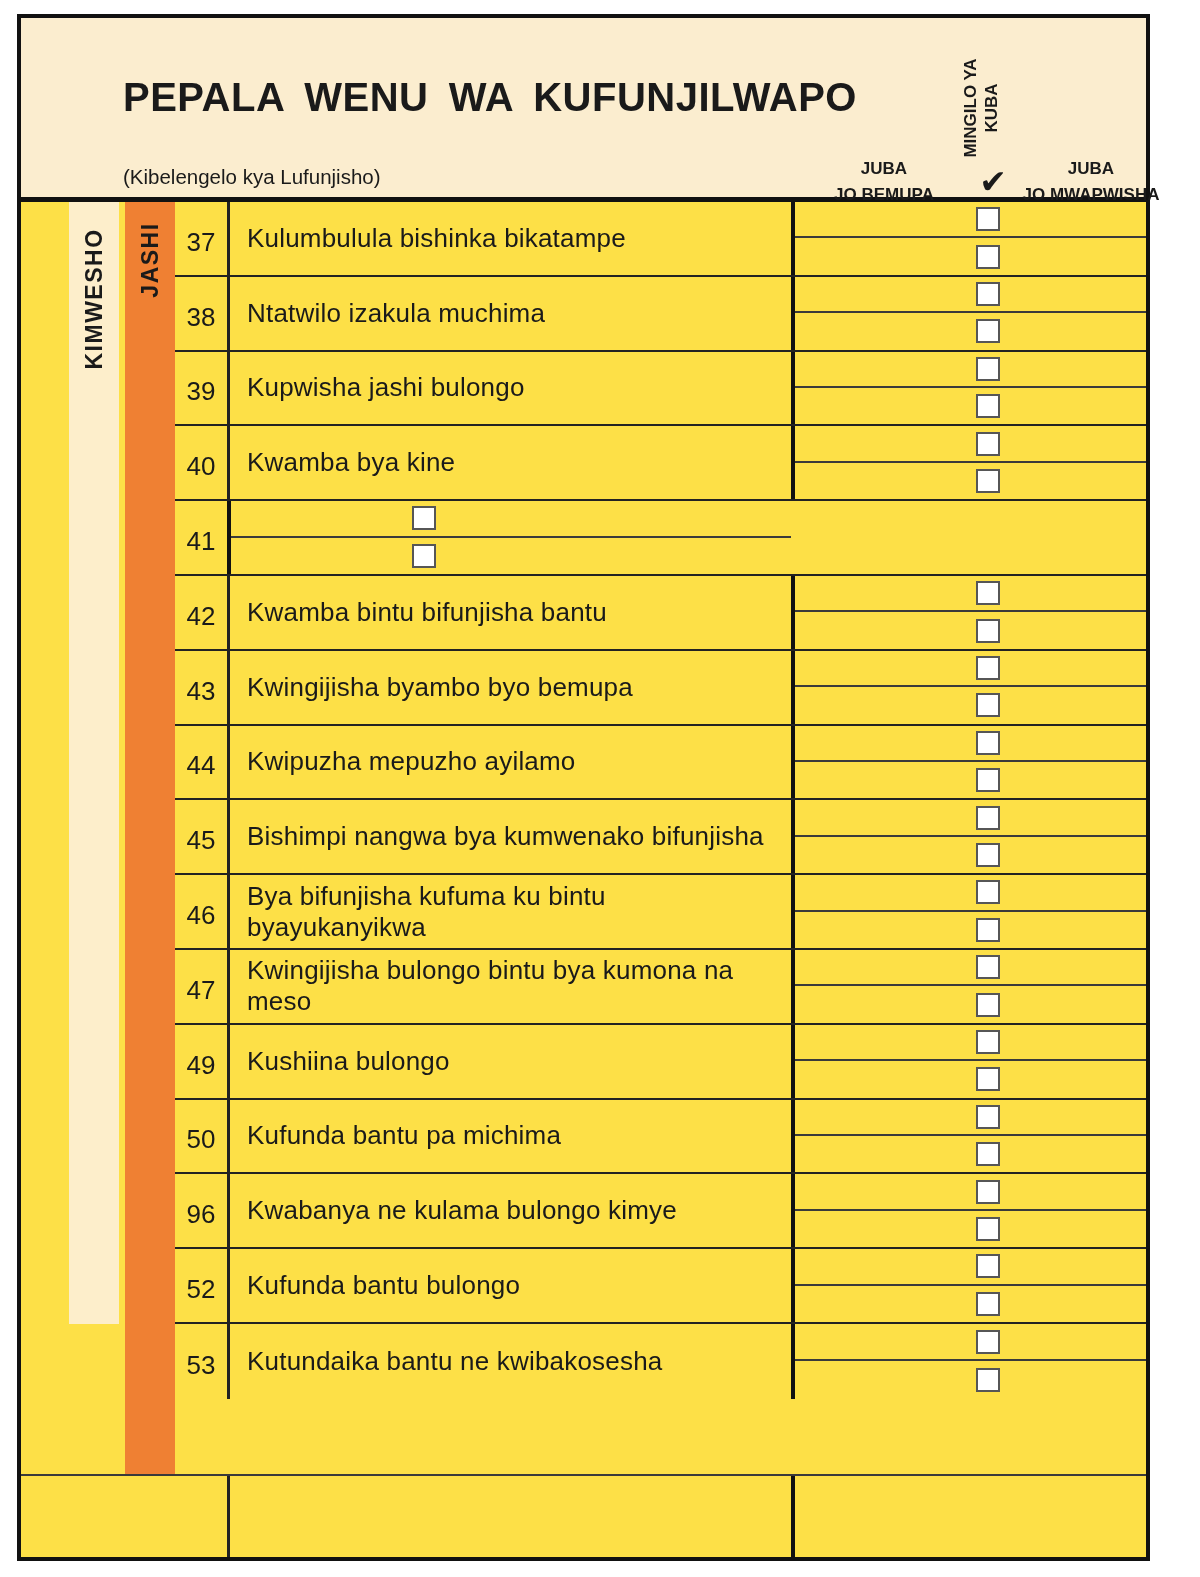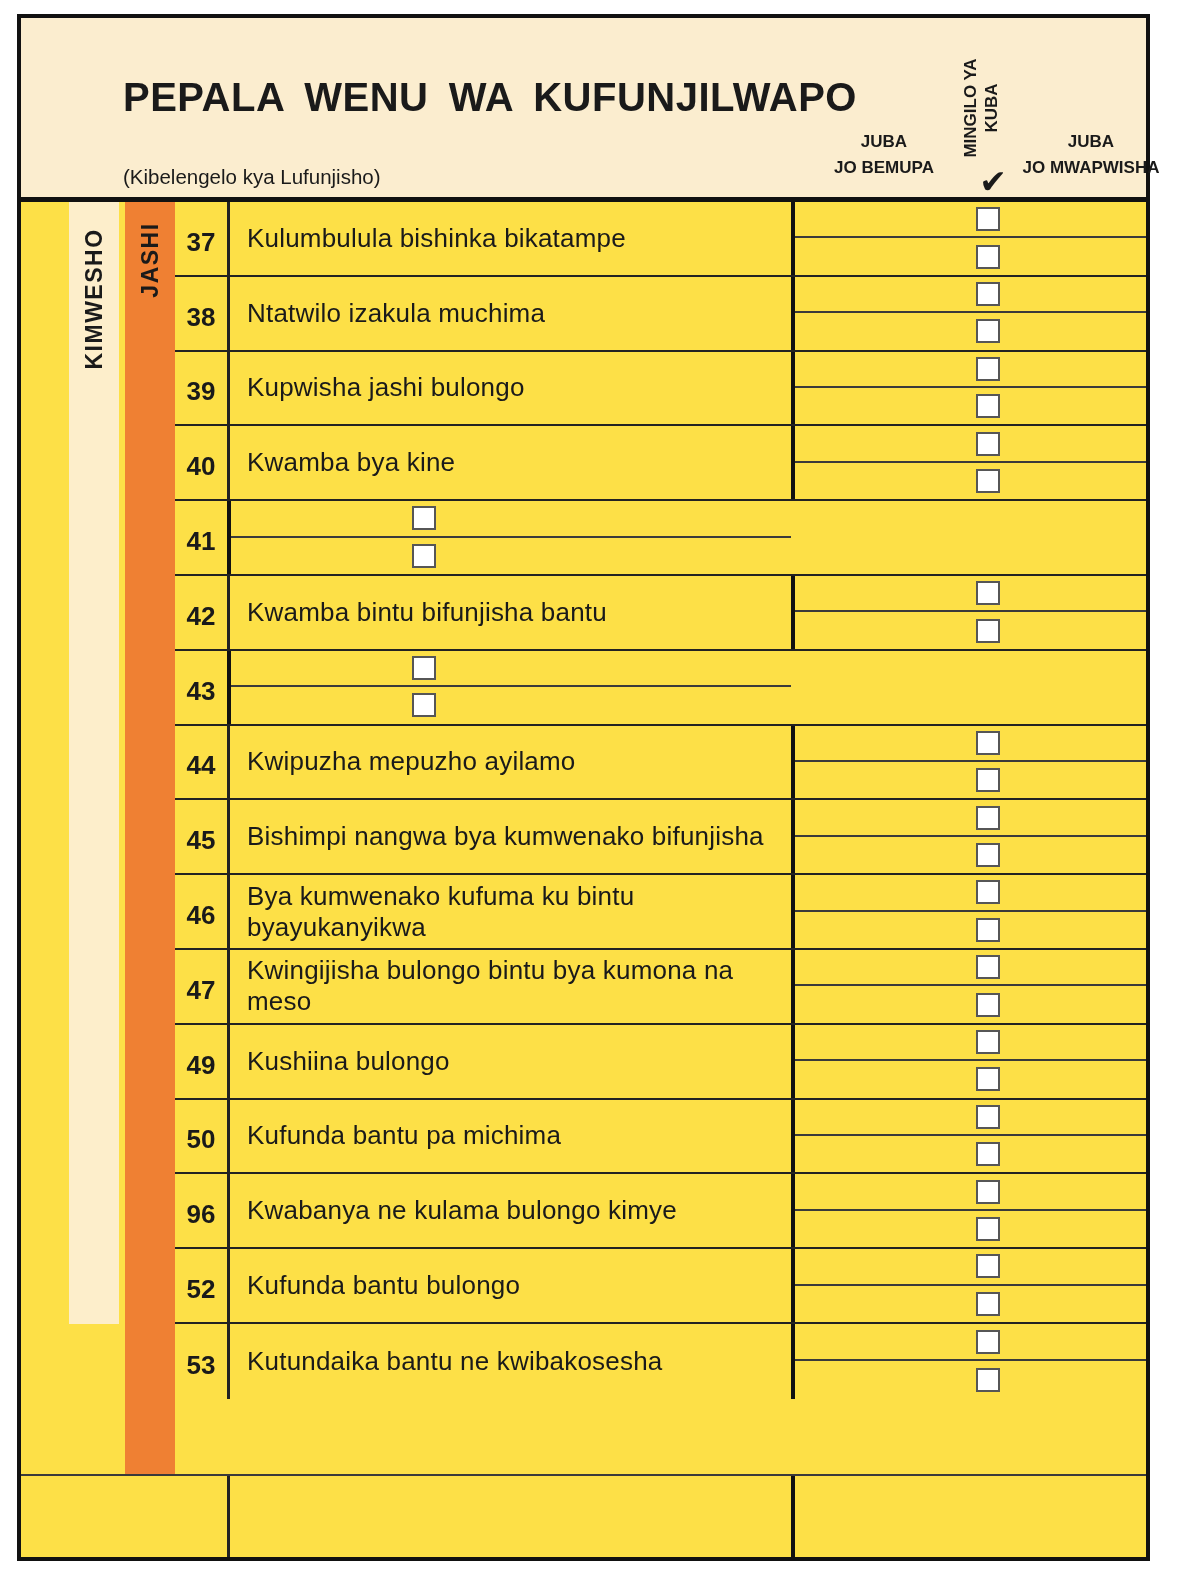--- a/index.html
+++ b/index.html
@@ -12,21 +12,21 @@
   .page{position:relative; width:1200px; height:1577px; background:#fff;}
   .sheet{position:absolute; left:17px; top:14px; width:1133px; height:1547px;
          border:4px solid var(--ink); background:#fde047; display:flex; flex-direction:column;}
 
   
   .header{position:relative; height:184px; flex:0 0 auto; background:var(--cream);
           border-bottom:5px solid var(--ink);}
   .title{position:absolute; left:102px; top:57px; font-size:40px; font-weight:700;
          letter-spacing:.5px; word-spacing:.22em; white-space:nowrap;}
   .subtitle{position:absolute; left:102px; top:147px; font-size:20.5px; font-weight:400;}
-  .colhead{position:absolute; top:111px; text-align:center; font-size:17px; font-weight:700;
+  .colhead{position:absolute; top:138px; text-align:center; font-size:17px; font-weight:700;
            line-height:1.55; white-space:nowrap;}
   .colhead.left{left:783px; width:160px;}
   .colhead.right{left:970px; width:200px;}
   .vert-colhead{position:absolute; left:896px; top:68px; width:130px; height:44px;
                 transform:rotate(-90deg); text-align:center; font-size:17px; font-weight:700;
                 line-height:1.25; white-space:nowrap;}
   .checkmark{position:absolute; left:950px; top:144px; width:44px; height:40px;
              text-align:center; font-family:"DejaVu Sans", sans-serif;
              font-size:33px; font-weight:700; line-height:40px;}
 
@@ -38,21 +38,21 @@
   .vlabel{position:absolute; transform:rotate(-90deg); font-weight:700; font-size:23px;
           letter-spacing:1.5px; text-align:center; white-space:nowrap;}
   .vlabel.kimwesho{left:-12px; top:82px; width:170px; height:30px; line-height:30px;}
   .vlabel.jashi{left:84px; top:43px; width:90px; height:30px; line-height:30px;}
 
   .rows{position:absolute; left:154px; top:0; width:1009px;}
   .row{display:grid; grid-template-columns:52px 564px 393px; height:var(--rowh);
        border-bottom:2px solid var(--line);}
   .row:last-child{border-bottom:none;}
   .num{display:flex; align-items:center; justify-content:center;
-       font-size:26px; font-weight:700;margin-top:8px;}
+       font-size:26px; font-weight:400;margin-top:8px;}
   .desc{display:flex; align-items:center; padding-left:17px; padding-right:0;
         border-left:3px solid var(--line); font-size:26px; letter-spacing:.2px;}
   .checks{border-left:4px solid var(--ink); display:flex; flex-direction:column;}
   .half{position:relative; height:50%;}
   .half:first-child{border-bottom:2px solid var(--thin);}
   .checkbox{position:absolute; left:181px; top:50%; transform:translateY(-50%);
             width:24px; height:24px; border:2px solid var(--boxline); background:#fff;}
 
   .empty-row{position:absolute; left:0; right:0; top:calc(var(--rowh) * 17); bottom:0;
              border-top:2px solid var(--thin);}
@@ -166,20 +166,21 @@
         <span class="checkbox"></span>
       </div>
       <div class="half">
         <span class="checkbox"></span>
       </div>
     </div>
   </div>
 
   <div class="row">
     <div class="num">43</div>
+    <div class="desc">Kwingijisha byambo byo bemupa</div>
     <div class="checks">
       <div class="half">
         <span class="checkbox"></span>
       </div>
       <div class="half">
         <span class="checkbox"></span>
       </div>
     </div>
   </div>
 
@@ -204,21 +205,21 @@
         <span class="checkbox"></span>
       </div>
       <div class="half">
         <span class="checkbox"></span>
       </div>
     </div>
   </div>
 
   <div class="row">
     <div class="num">46</div>
-    <div class="desc">Bya kumwenako kufuma ku bintu byayukanyikwa</div>
+    <div class="desc">Bya bifunjisha kufuma ku bintu byayukanyikwa</div>
     <div class="checks">
       <div class="half">
         <span class="checkbox"></span>
       </div>
       <div class="half">
         <span class="checkbox"></span>
       </div>
     </div>
   </div>
 

